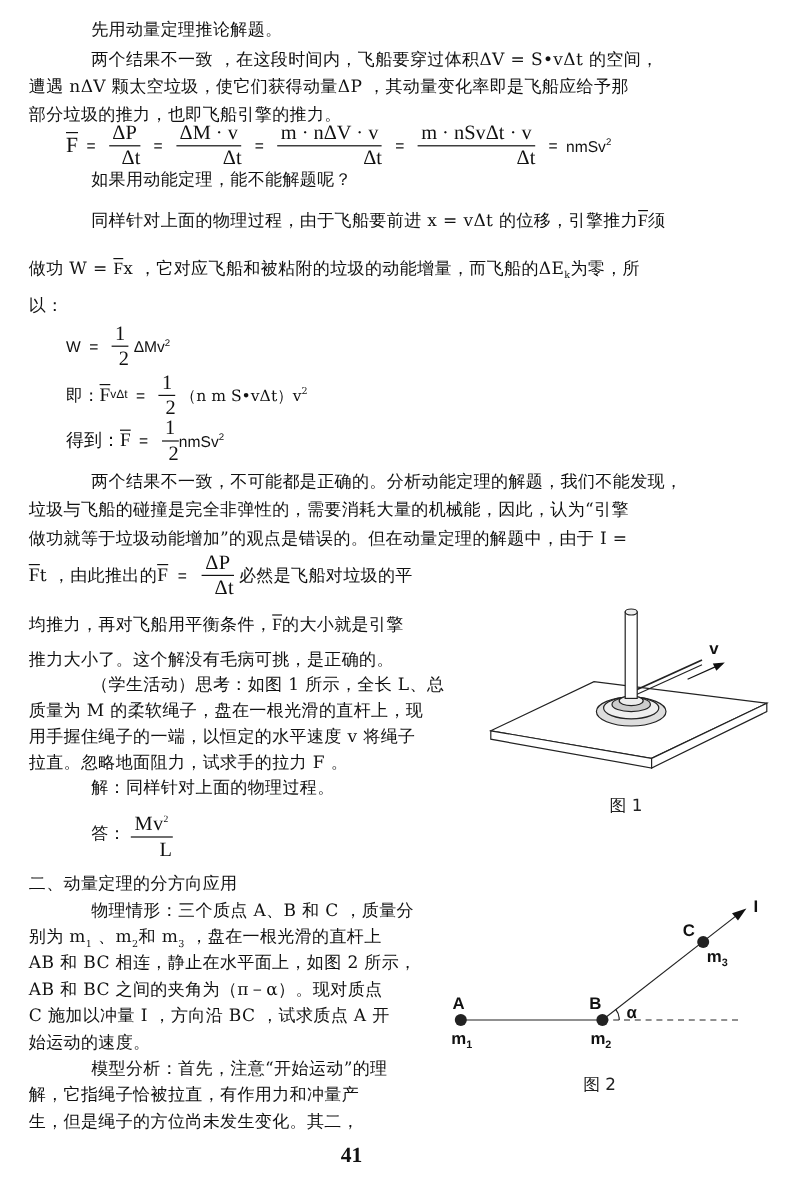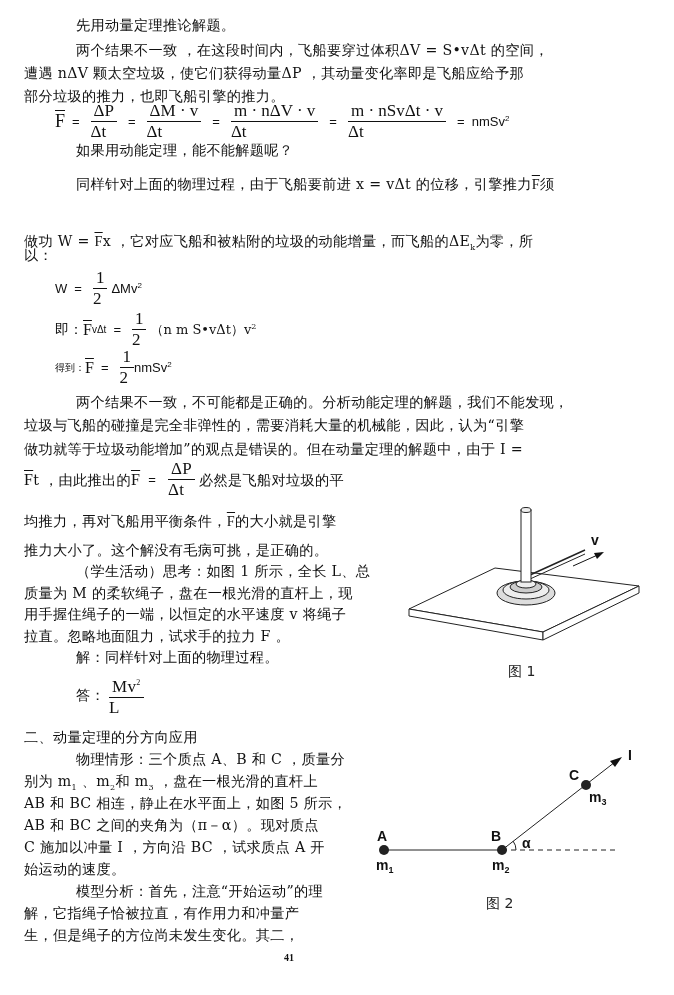--- a/index.html
+++ b/index.html
@@ -3,28 +3,28 @@
 <meta charset="utf-8">
 <style>
   html, body { margin: 0; padding: 0; background: #ffffff; }
   body { width: 674px; height: 995px; position: relative; overflow: hidden;
          font-family: "DejaVu Serif", "Liberation Serif", serif; color: #111; }
   .ln { position: absolute; left: 24px; white-space: nowrap; font-size: 14.2px; line-height: 18px; letter-spacing: 0.3px; }
   .ind { left: 43px; margin-left: 33px; }
   .m { font-family: "Liberation Serif", serif; }
   .s { font-family: "Liberation Sans", sans-serif; }
   .bar { text-decoration: overline; }
-  .frac { display: inline-block; vertical-align: middle; text-align: left; margin: 0 4px; font-family: "Liberation Serif", serif; font-size: 17px; }
+  .frac { display: inline-block; vertical-align: middle; text-align: right; margin: 0 4px; font-family: "Liberation Serif", serif; font-size: 17px; }
   .frac .num { display: block; border-bottom: 1px solid #111; padding: 0 3px; line-height: 20px; }
   .frac .den { display: block; line-height: 20px; }
   .eq { position: absolute; left: 55px; white-space: nowrap; font-size: 16px; display: flex; align-items: center; }
   .eq .op { margin: 0 7px; font-family: "Liberation Sans", sans-serif; font-size: 13px; }
   sup { font-size: 8px; }
   sub { font-size: 8px; }
-  .pgnum { position: absolute; left: 284px; top: 952px; font-family: "Liberation Serif", serif; font-weight: bold; font-size: 10px; }
+  .pgnum { position: absolute; left: 284px; top: 952px; font-family: "Liberation Serif", serif; font-weight: bold; font-size: 18px; }
   svg { position: absolute; }
 </style>
 </head>
 <body>
 
 <div>
 
   <div class="ln ind" style="top:16px">先用动量定理推论解题。</div>
   <div class="ln ind" style="top:41px">两个结果不一致 ，在这段时间内，飞船要穿过体积ΔV = S•vΔt 的空间，</div>
   <div class="ln" style="top:64px">遭遇 nΔV 颗太空垃圾，使它们获得动量ΔP ，其动量变化率即是飞船应给予那</div>
@@ -53,21 +53,21 @@
         <span class="den">Δt</span>
       </span>
     <span class="op">=</span>
     <span class="s" style="font-size:13px"><span>nmSv</span><sup>2</sup></span>
   </div>
 
   <div class="ln ind" style="top:141px">如果用动能定理，能不能解题呢？</div>
   <div class="ln ind" style="top:175px">
     <span>同样针对上面的物理过程，由于飞船要前进 x = vΔt 的位移，引擎推力</span><span class="m bar">F</span><span>须</span>
   </div>
-  <div class="ln" style="top:232px">
+  <div class="ln" style="top:215px">
     <span>做功 W = </span><span class="m bar">F</span><span>x ，它对应飞船和被粘附的垃圾的动能增量，而飞船的ΔE</span><sub>k</sub><span>为零，所</span>
   </div>
   <div class="ln" style="top:246px">以：</div>
 
   <div class="eq" style="top:268px">
     <span class="s" style="font-size:13px">W</span>
     <span class="op">=</span>
     <span class="frac">
         <span class="num">1</span>
         <span class="den">2</span>
@@ -81,21 +81,21 @@
     <span class="s" style="font-size:10px">vΔt</span>
     <span class="op">=</span>
     <span class="frac">
         <span class="num">1</span>
         <span class="den">2</span>
       </span>
     <span style="font-size:13px"><span>（n m S•vΔt）v</span><sup>2</sup></span>
   </div>
 
   <div class="eq" style="top:347px">
-    <span style="font-size:10px">得到：</span>
+    <span style="font-size:15px">得到：</span>
     <span class="m bar" style="font-size:16px">F</span>
     <span class="op">=</span>
     <span class="frac" style="margin-right:0">
         <span class="num">1</span>
         <span class="den">2</span>
       </span>
     <span class="s" style="font-size:13px"><span>nmSv</span><sup>2</sup></span>
   </div>
 
   <div class="ln ind" style="top:393px">两个结果不一致，不可能都是正确的。分析动能定理的解题，我们不能发现，</div>
@@ -128,21 +128,21 @@
         <span class="num"><span>Mv</span><sup>2</sup></span>
         <span class="den">L</span>
       </span>
   </div>
 
   <div class="ln" style="top:728px">二、动量定理的分方向应用</div>
   <div class="ln ind" style="top:750px">物理情形：三个质点 A、B 和 C ，质量分</div>
   <div class="ln" style="top:772px">
     <span>别为 m</span><sub>1</sub><span> 、m</span><sub>2</sub><span>和 m</span><sub>3</sub><span> ，盘在一根光滑的直杆上</span>
   </div>
-  <div class="ln" style="top:794px">AB 和 BC 相连，静止在水平面上，如图 5 所示，</div>
+  <div class="ln" style="top:794px">AB 和 BC 相连，静止在水平面上，如图 2 所示，</div>
   <div class="ln" style="top:816px">AB 和 BC 之间的夹角为（π－α）。现对质点</div>
   <div class="ln" style="top:838px">C 施加以冲量 I ，方向沿 BC ，试求质点 A 开</div>
   <div class="ln" style="top:860px">始运动的速度。</div>
   <div class="ln ind" style="top:882px">模型分析：首先，注意“开始运动”的理</div>
   <div class="ln" style="top:904px">解，它指绳子恰被拉直，有作用力和冲量产</div>
   <div class="ln" style="top:926px">生，但是绳子的方位尚未发生变化。其二，</div>
 
   <svg style="left:380px; top:495px" width="294" height="200" viewBox="0 0 294 200">
     <g stroke="#222" fill="#fff" stroke-width="1">
       <polygon points="29,114 115,73 259,91 163,137"></polygon>

